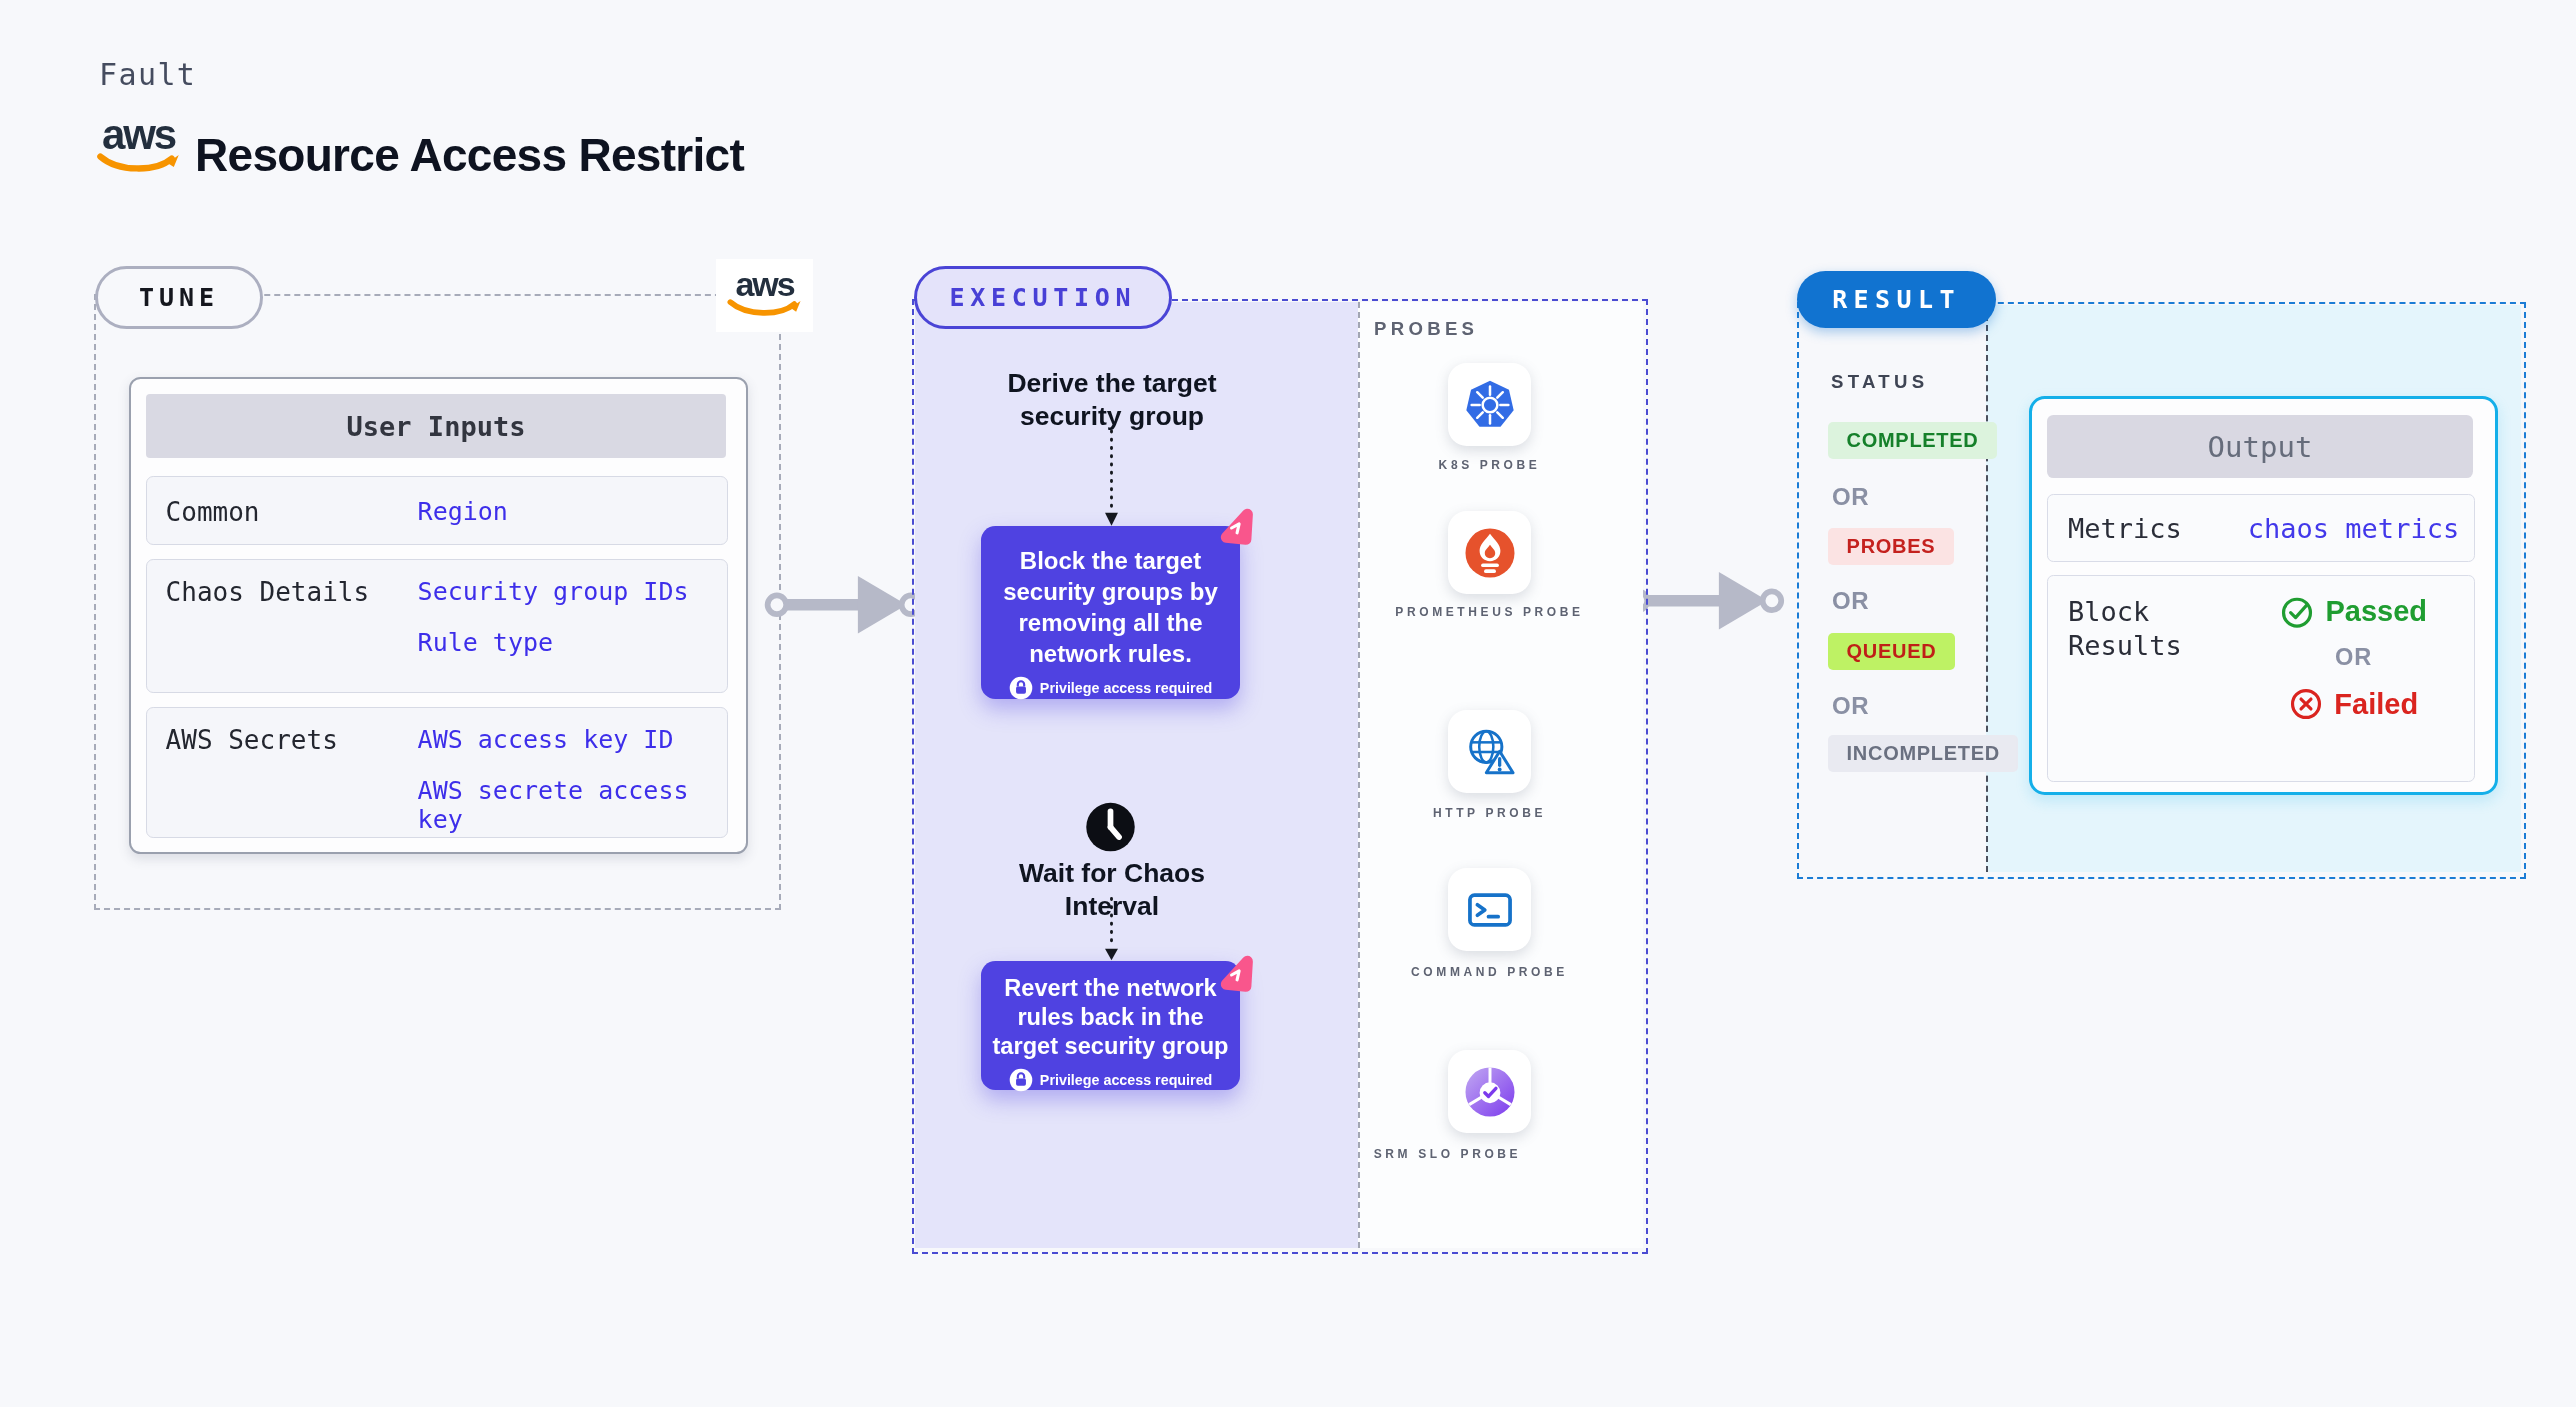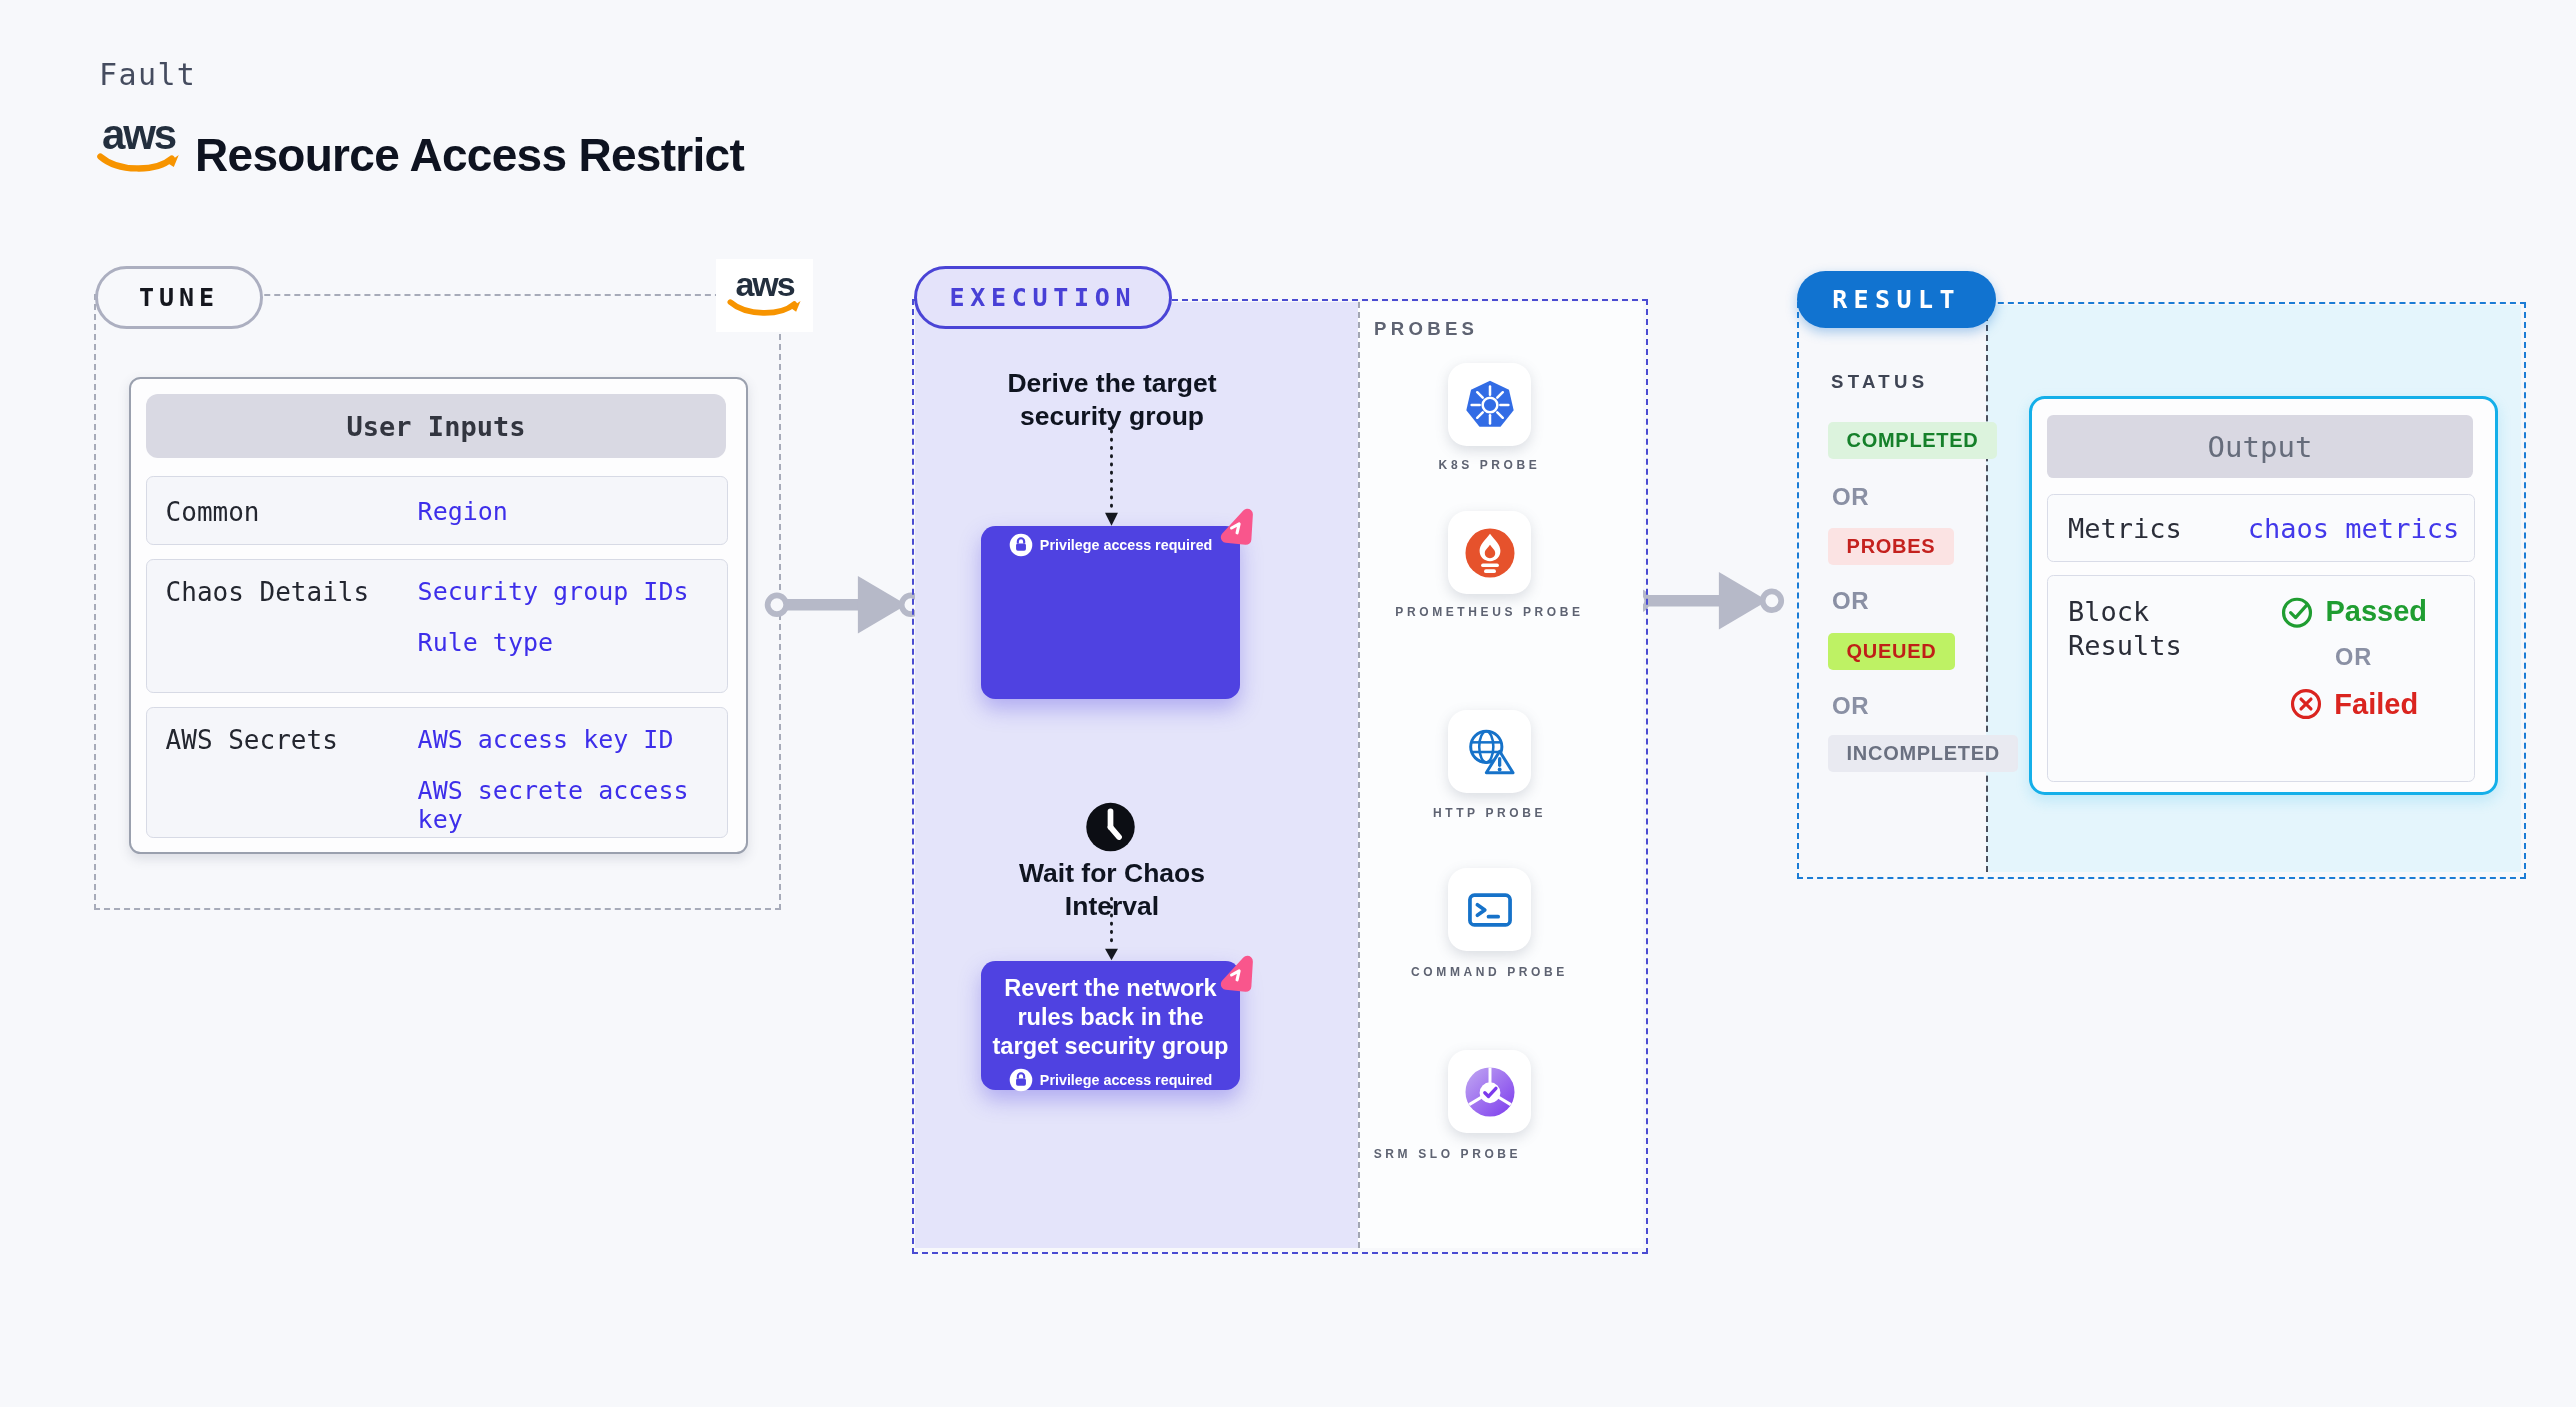--- a/index.html
+++ b/index.html
@@ -35,21 +35,21 @@
   .pill-tune{left:95px;top:266px;width:162px;height:57px;background:#f7f8fb;border:3.6px solid #acafc0;
              color:#15171e;font-size:25px;letter-spacing:5px;}
   .pill-exec{left:914px;top:266px;width:252px;height:57px;background:#e4e3fa;border:3.6px solid #4a44d6;
              color:#4840d6;font-size:25px;letter-spacing:5.7px;}
   .pill-result{left:1797px;top:271px;width:199px;height:57px;background:#1173d0;border:none;
              color:#ffffff;font-size:25px;letter-spacing:6.4px;box-shadow:0 4.3px 11.5px rgba(17,115,208,.35);}
 
   
   .ui-card{left:129px;top:377px;width:615px;height:473px;background:#fdfdfe;border:2.9px solid #9aa0ae;
            border-radius:11.5px;box-shadow:0 4.3px 11.5px rgba(80,88,110,.16);}
-  .ui-header{left:146px;top:394px;width:580px;height:64px;background:#d9d9e3;border-radius:12px;
+  .ui-header{left:146px;top:394px;width:580px;height:64px;background:#d9d9e3;border-radius:4px;
              display:flex;align-items:center;justify-content:center;
              font-family:"DejaVu Sans Mono",monospace;font-weight:bold;font-size:27px;color:#32353f;}
   .ui-row{background:#f5f6fa;border:1.4px solid #d7dae5;border-radius:7.2px;display:flex;}
   .ui-row .row-label{width:252px;padding:17px 0 0 18.6px;font-family:"DejaVu Sans Mono",monospace;
                      font-size:26px;color:#23262f;}
   .ui-row .row-values{flex:1;display:flex;flex-direction:column;padding-top:17px;gap:21.5px;
                       font-family:"DejaVu Sans Mono",monospace;font-size:25px;color:#3d2eea;}
   .ui-row1{left:146px;top:476px;width:580px;height:67px;}
   .ui-row1 .row-label,.ui-row1 .row-values{padding-top:20px;}
   .ui-row2{left:146px;top:559px;width:580px;height:132px;}
@@ -188,20 +188,26 @@
     <div>Derive the target</div>
     <div>security group</div>
   </div>
 
   <svg class="abs conn" style="left:1097px;top:428px;" width="29" height="102" viewBox="0 0 40 142">
     <line x1="20" y1="4" x2="20" y2="116" stroke="#15181e" stroke-width="4" stroke-dasharray="1.5 10" stroke-linecap="round"></line>
     <path d="M11 118 L29 118 L20 136 Z" fill="#15181e"></path>
   </svg>
 
   <div class="abs flow-card block-card">
+    <div class="card-lines">
+      <div>Block the target</div>
+      <div>security groups by</div>
+      <div>removing all the</div>
+      <div>network rules.</div>
+    </div>
     <div class="privilege">
       <svg width="24" height="24" viewBox="0 0 34 34">
         <circle cx="17" cy="17" r="16" fill="#ffffff"></circle>
         <path d="M12.5 15 v-3 a4.5 4.5 0 0 1 9 0 v3" stroke="#4f42e1" stroke-width="3" fill="none"></path>
         <rect x="10" y="15" width="14" height="10" rx="2.5" fill="#4f42e1"></rect>
       </svg>
       <span>Privilege access required</span>
     </div>
   </div>
   <svg class="abs pink-icon pink-block" viewBox="0 0 64 64">

